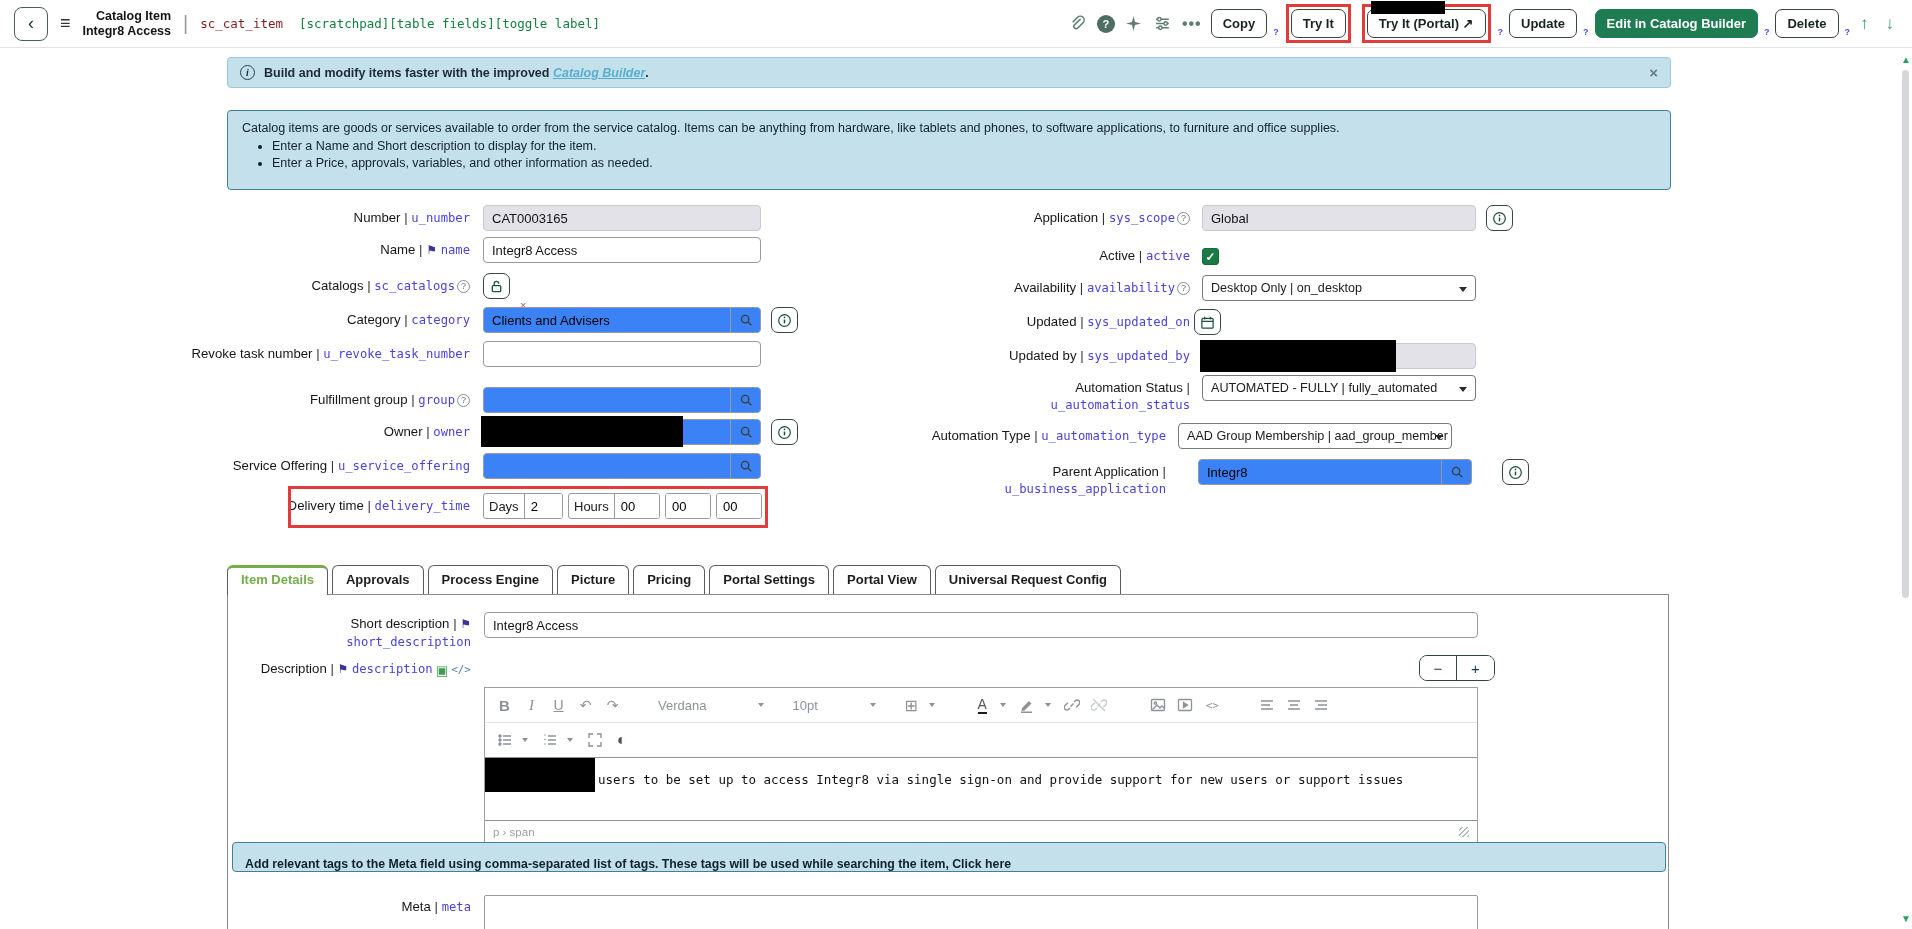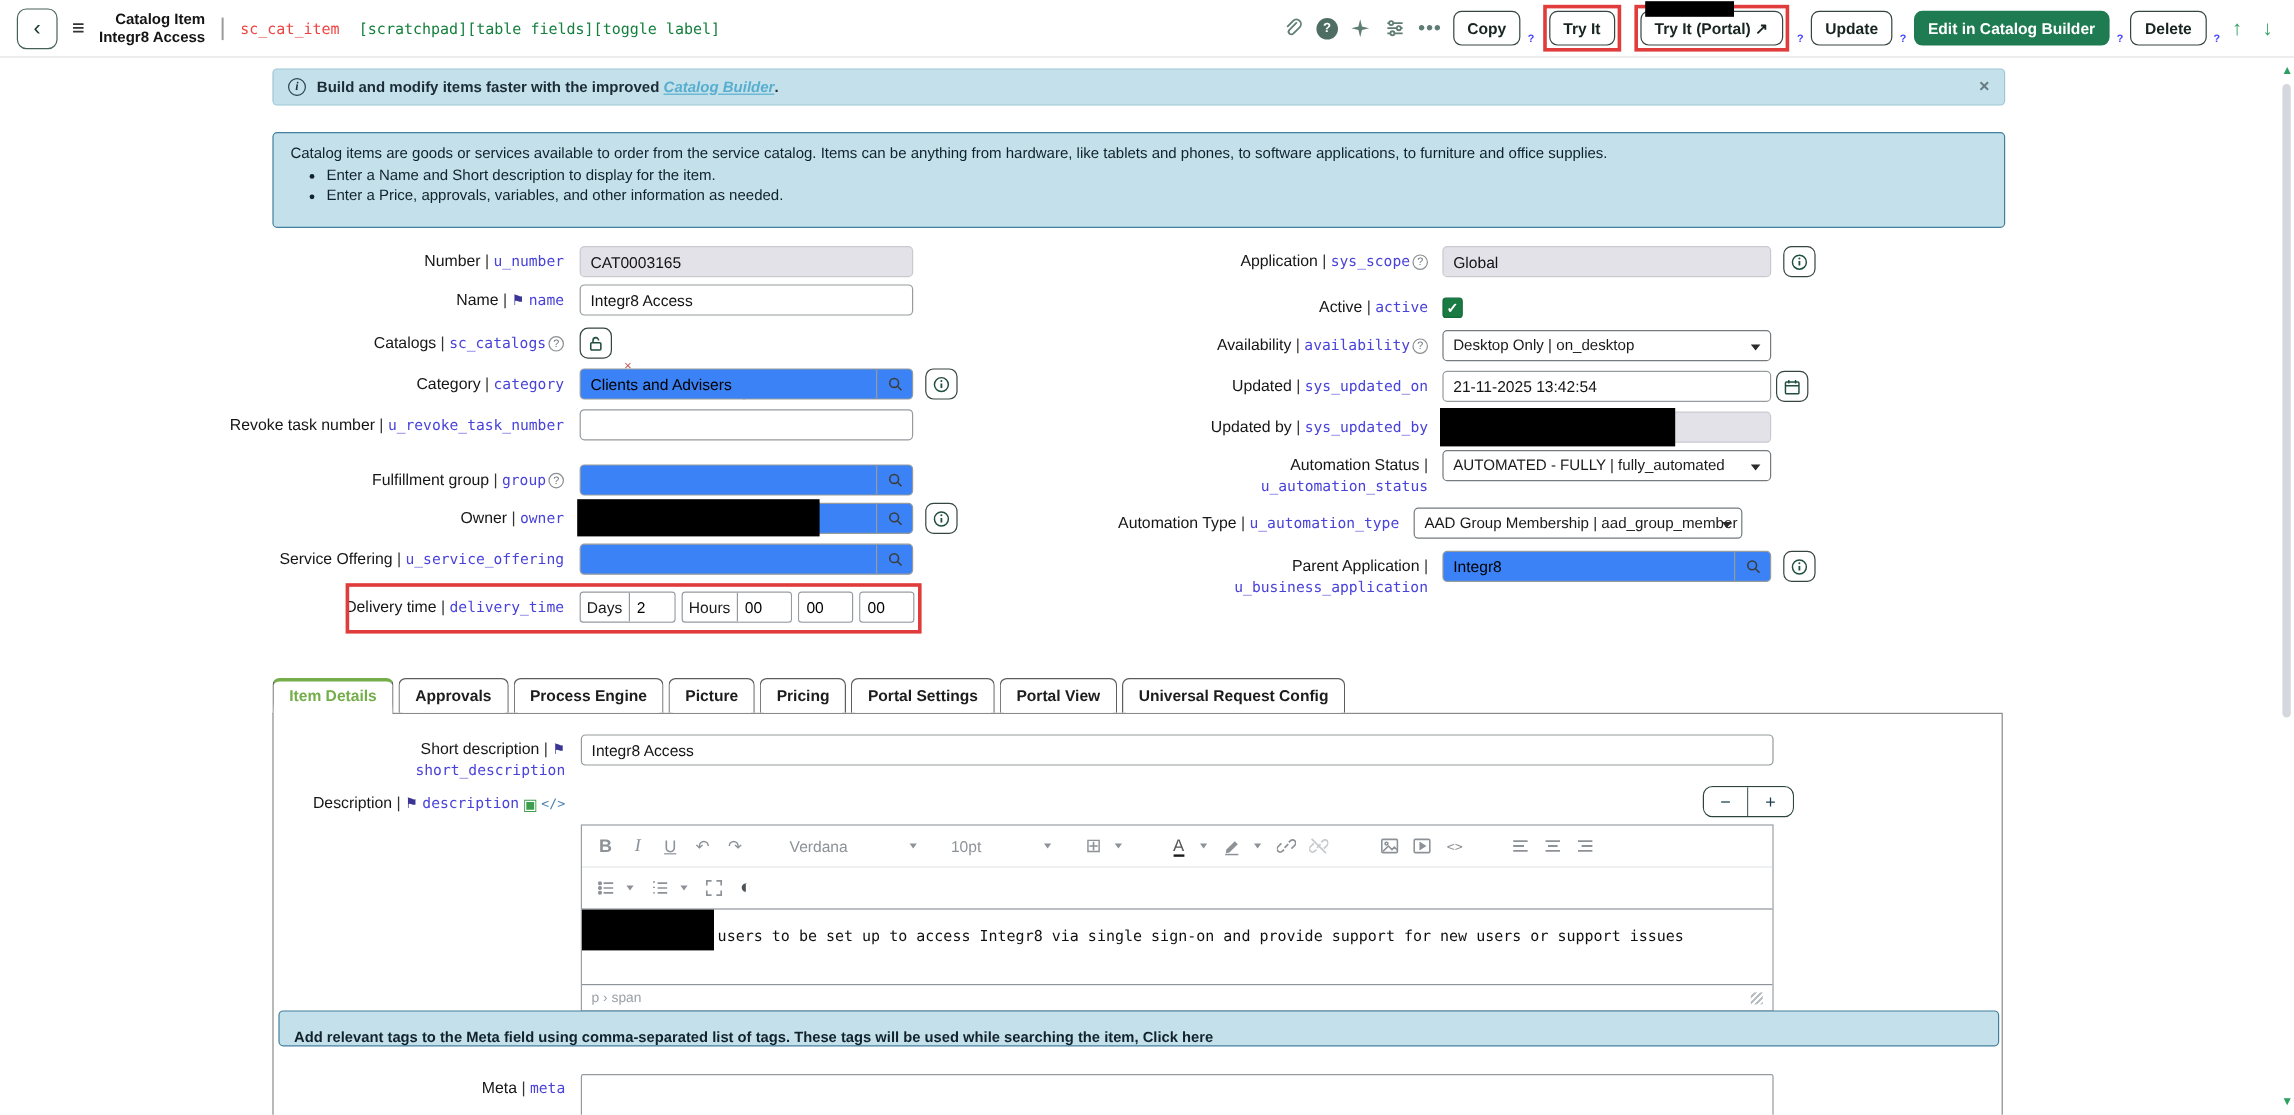--- a/index.html
+++ b/index.html
@@ -13,21 +13,21 @@
 
   
   .hdr { position:absolute; left:0; top:0; width:1912px; height:48px; background:#fff;
          border-bottom:1px solid #e2e2e2; display:flex; align-items:center; padding:0 14px; gap:10px; }
   .backbtn { width:34px; height:34px; border:1px solid #46615a; border-radius:8px; background:#fff;
              display:flex; align-items:center; justify-content:center; font-size:18px; color:#16352c; cursor:pointer; }
   .hamburger { font-size:18px; color:#333; padding:0 2px; cursor:pointer; }
   .titleblk { line-height:1.15; font-weight:bold; font-size:12.5px; color:#141414; white-space:nowrap; }
   .titleblk div { text-align:right; }
   .hdr-div { color:#9a9a9a; font-size:20px; font-weight:300; margin:0 2px; }
-  .tbl-name { font-size:12.5px; color:#ef4444; }
+  .tbl-name { font-size:12.5px; color:#7f1d1d; }
   .tbl-annot { font-size:12.5px; color:#15803d; margin-left:6px; }
   .hdr-right { margin-left:auto; display:flex; align-items:center; gap:9px; }
   .hico { color:#5f7d74; width:20px; height:20px; display:flex; align-items:center; justify-content:center; cursor:pointer; }
   .hico svg { width:17px; height:17px; }
   .helpcirc { width:18px; height:18px; border-radius:50%; background:#4e6e64; color:#fff; font-size:11px; font-weight:bold;
               display:flex; align-items:center; justify-content:center; cursor:pointer; }
   .dots { color:#5f7d74; font-size:16px; font-weight:bold; letter-spacing:1px; cursor:pointer; }
   .btn { border:1px solid #36453f; border-radius:7px; background:#fff; color:#17241f; font-weight:bold;
          font-size:13px; padding:6px 11px; white-space:nowrap; cursor:pointer; font-family:"Liberation Sans",sans-serif; }
   .btn.primary { background:#1f7b51; border-color:#1f7b51; color:#fff; }
@@ -393,23 +393,20 @@
   </div>
   <div class="fld" style="width:274px; margin-left:12px">
       <div class="sel">Desktop Only | on_desktop</div>
     </div>
 </div>
 
 <div class="row" style="left:880px; top:309px;">
   <div class="lab" style="width:310px">
     <span>Updated</span> <span class="pipe">|</span> <span class="tech">sys_updated_on</span>
   </div>
-  <div class="fld" style="width:274px; margin-left:12px">
-      <input class="inp" value="21-11-2025 13:42:54" style="">
-    </div>
   <div class="xbtn" style="margin-left:4px">
     <svg viewBox="0 0 16 16" fill="none" stroke="currentColor" stroke-width="1.3">
         <rect x="2" y="3.5" width="12" height="10.5" rx="1"></rect>
         <path d="M2 6.8h12M5 1.8v3M11 1.8v3"></path>
       </svg>
   </div>
 </div>
 
 <div class="row" style="left:880px; top:343px;">
   <div class="lab" style="width:310px">
@@ -433,21 +430,21 @@
 
 <div class="row" style="left:856px; top:423px;">
   <div class="lab" style="width:310px">
     <span>Automation Type</span> <span class="pipe">|</span> <span class="tech">u_automation_type</span>
   </div>
   <div class="fld" style="width:274px; margin-left:12px">
       <div class="sel">AAD Group Membership | aad_group_member</div>
     </div>
 </div>
 
-<div class="row" style="left:880px; top:459px;">
+<div class="row" style="left:856px; top:459px;gap:20px;">
   <div class="lab" style="width:310px">
     <span>Parent Application</span> <span class="pipe">|</span><br>
     <span class="tech">u_business_application</span>
   </div>
   <div class="fld" style="width:274px; margin-left:12px">
     <div class="ref">
         <input class="rin" value="Integr8" style="">
       <span class="seg">
           <svg viewBox="0 0 16 16" fill="none" stroke="currentColor" stroke-width="1.5">
             <circle cx="7" cy="7" r="4.2"></circle>

